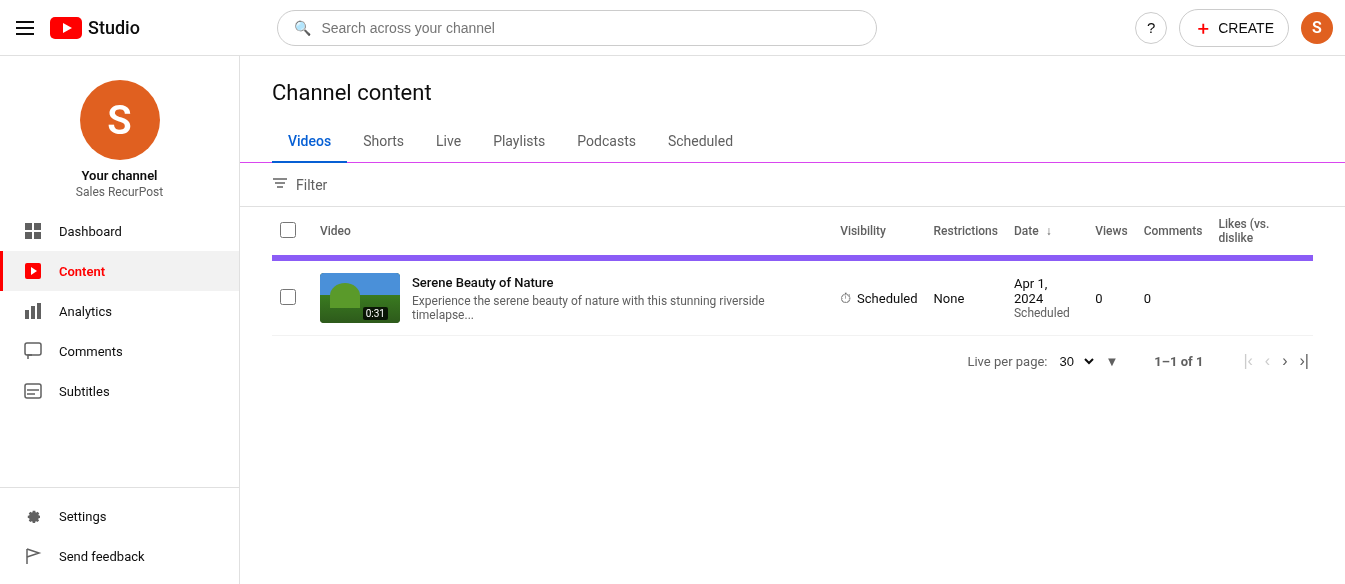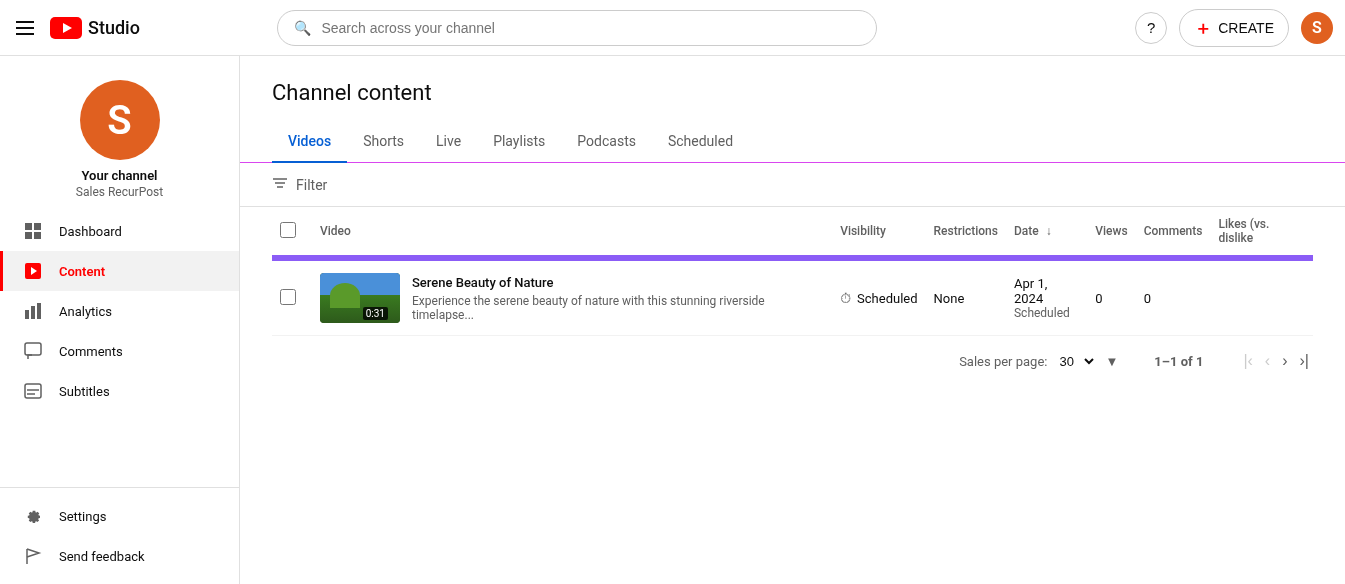--- a/index.html
+++ b/index.html
@@ -325,21 +325,21 @@
             <td>0</td>
             <td>0</td>
             <td></td>
           </tr>
         </tbody>
       </table>
     </div>
 
     <div class="pagination">
       <div class="rows-per-page">
-        <span>Sales per page:</span>
+        <span>Live per page:</span>
         <select class="rows-select">
           <option>30</option>
           <option>50</option>
           <option>100</option>
         </select>
         <span>▼</span>
       </div>
       <span class="page-info">1–1 of 1</span>
       <div class="pagination-nav">
         <button class="page-btn" disabled="">|‹</button>

